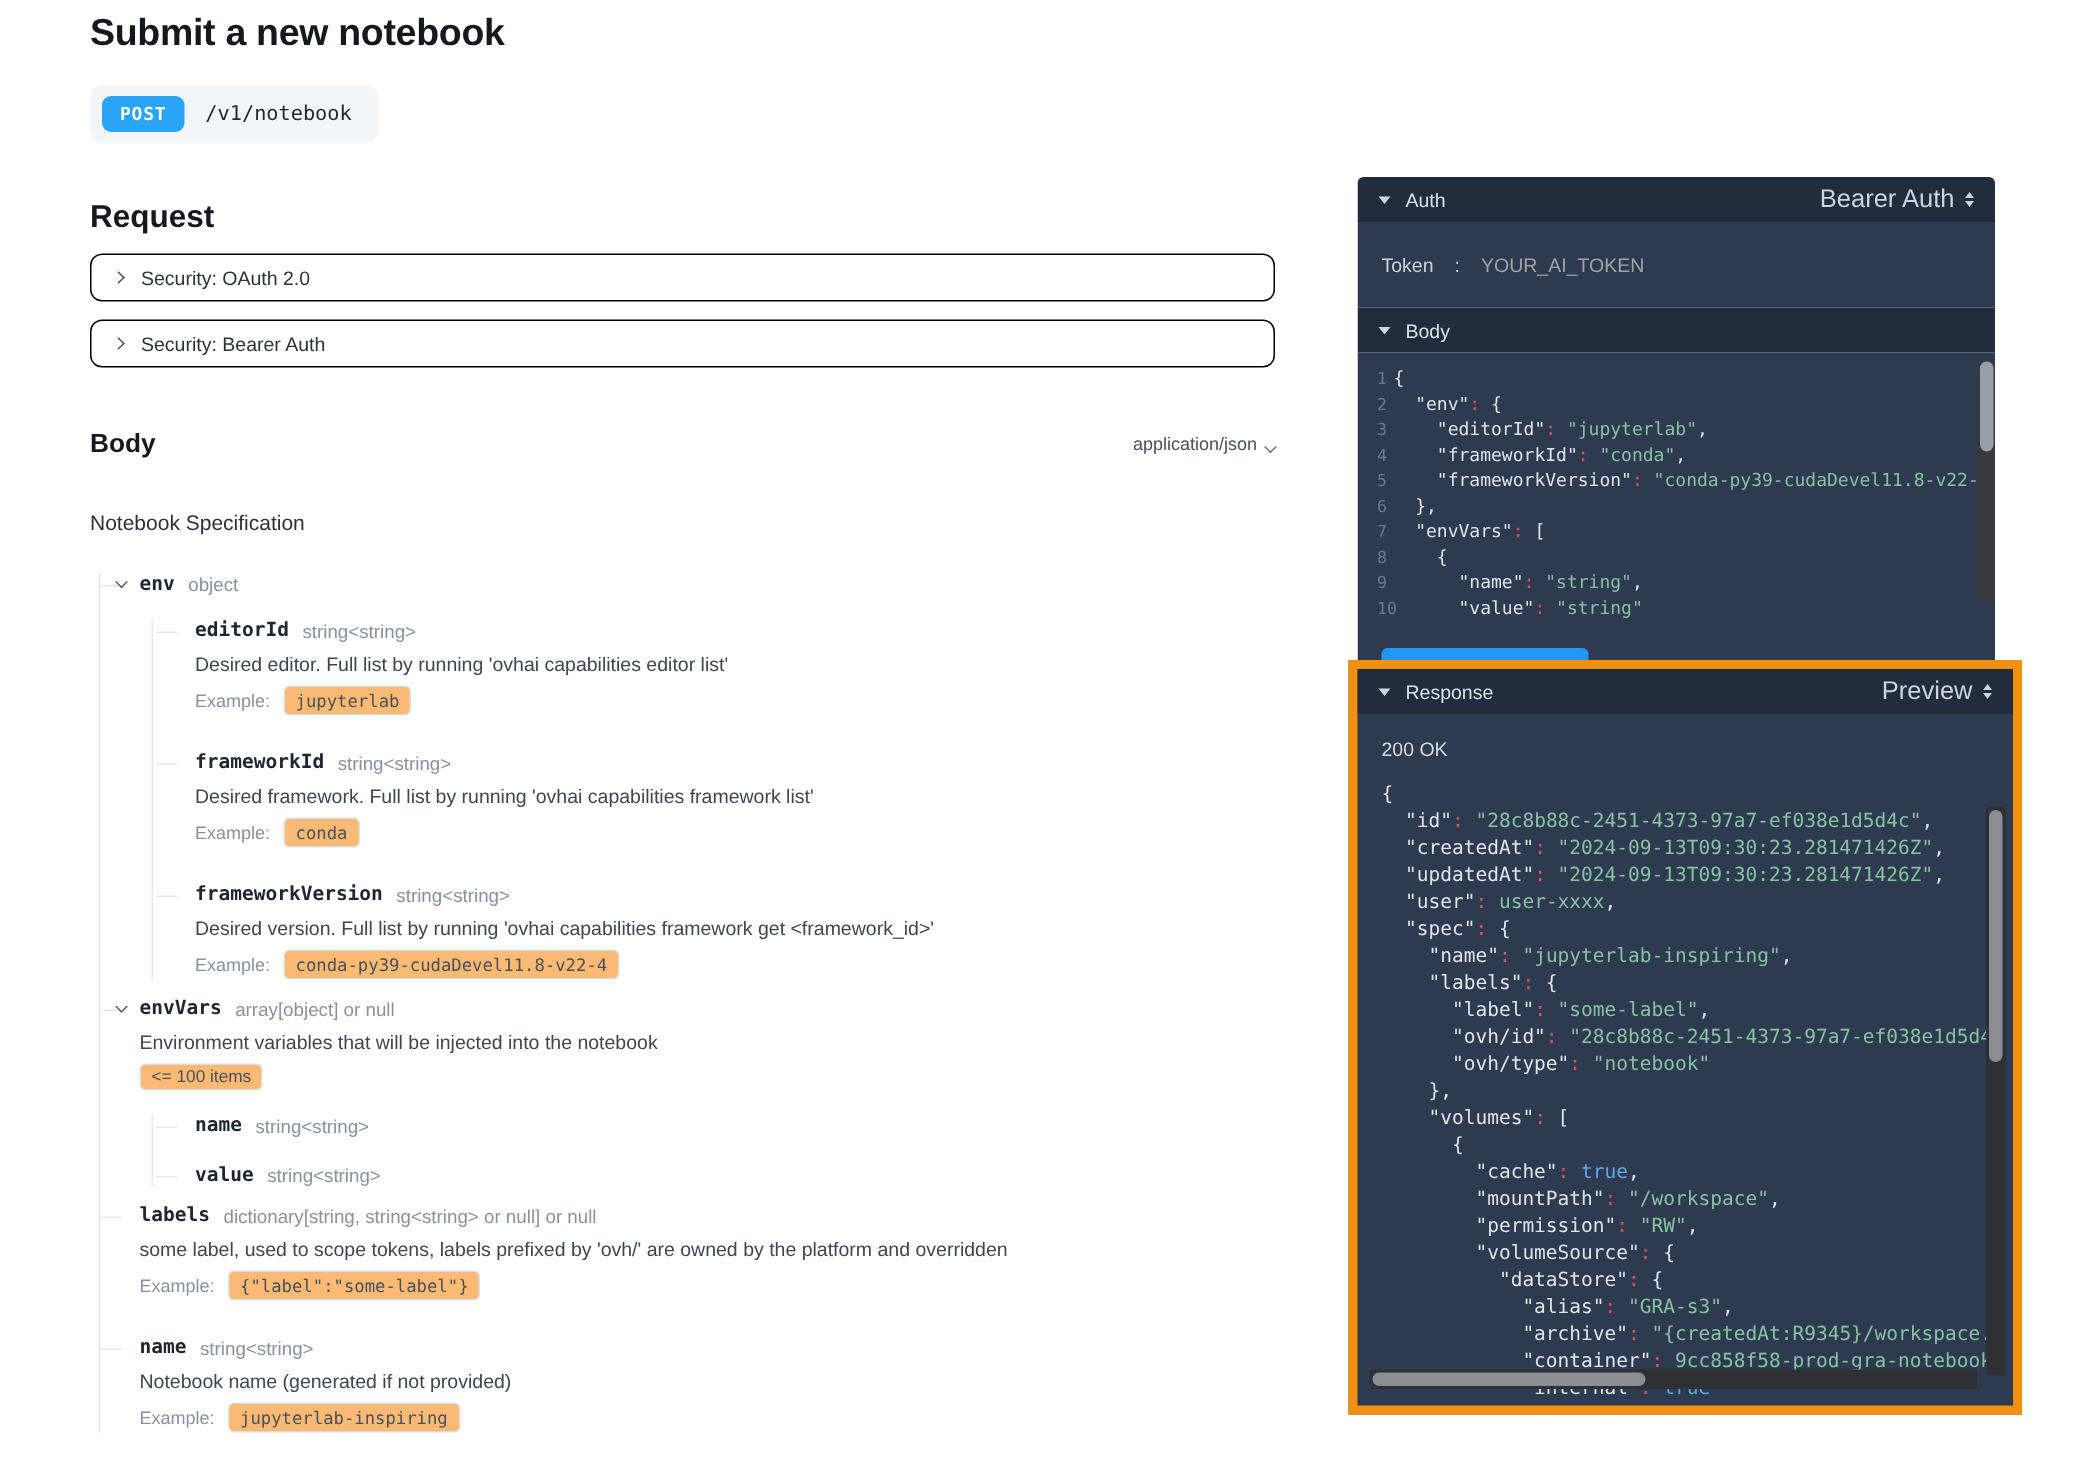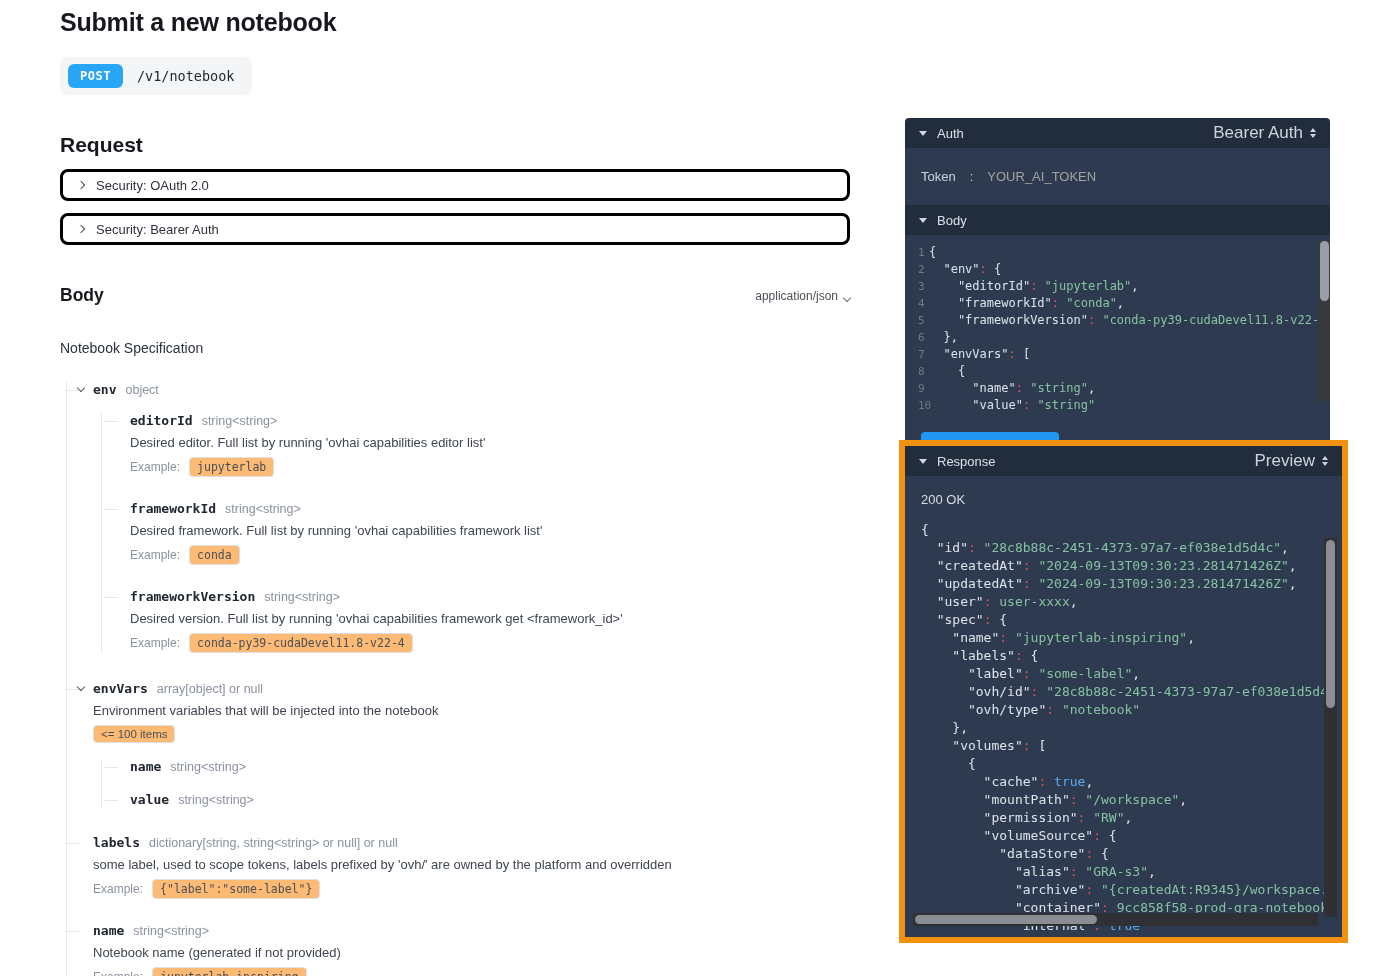--- a/index.html
+++ b/index.html
@@ -11,21 +11,21 @@
   .left-col { position:absolute; left:60px; top:8px; width:790px; }
   .page-title { font-size:25px; font-weight:bold; color:#16181d; letter-spacing:-0.2px; }
   .endpoint-chip { display:inline-flex; align-items:center; gap:14px; margin-top:20px;
                    background:#f4f5f7; border-radius:8px; padding:7px 18px 7px 8px; }
   .method-pill { background:#29a5f5; color:#ffffff; font-family:"DejaVu Sans Mono",monospace;
                  font-size:12px; font-weight:bold; padding:5px 12px; border-radius:6px; letter-spacing:0.5px; }
   .endpoint-path { font-family:"DejaVu Sans Mono",monospace; font-size:13.5px; font-weight:normal; color:#23272e; }
 
   .section-heading { font-size:21px; font-weight:bold; color:#16181d; margin-top:38px; }
 
-  .accordion { border:3px solid #000000; border-radius:8px; height:32px; display:flex;
+  .accordion { border:1px solid #000000; border-radius:8px; height:32px; display:flex;
                align-items:center; gap:12px; padding:0 15px; margin-top:12px; cursor:pointer; background:#fff; }
   .accordion:first-of-type { margin-top:30px; }
   .accordion-label { font-size:13px; color:#2e333b; }
   .chev-right { width:6px; height:6px; border:solid #4a5058; border-width:1.5px 1.5px 0 0;
                 transform:rotate(45deg); display:inline-block; flex:none; }
   .chev-down-sm { width:6px; height:6px; border:solid #6a7180; border-width:0 1.5px 1.5px 0;
                   transform:rotate(45deg); display:inline-block; margin-left:6px; margin-bottom:2px; }
 
   .body-row { display:flex; justify-content:space-between; align-items:center; margin-top:40px; }
   .body-heading { font-size:17.5px; font-weight:bold; color:#16181d; }
@@ -42,21 +42,21 @@
                 transform:rotate(45deg); display:inline-block; margin-left:-15px; margin-bottom:3px; flex:none; }
   .prop-name { font-family:"DejaVu Sans Mono",monospace; font-weight:bold; font-size:13px; color:#20262f; }
   .prop-type { font-size:12.5px; color:#8a919e; }
   .prop-desc { font-size:13px; color:#3f4650; margin-top:7px; }
   .example-row { display:flex; align-items:center; gap:9px; margin-top:7px; }
   .example-label { font-size:12px; color:#8a919e; }
   .badge { font-family:"DejaVu Sans Mono",monospace; font-size:11.5px; color:#4a5058;
            border:1px solid #dcdfe4; background:#fdba74; border-radius:4px; padding:2px 7px; }
   .badge-sans { font-family:"Liberation Sans",sans-serif; }
   .children { border-left:1px solid #e4e7ec; padding-left:28px; margin-left:8px; margin-top:16px; }
-  .gap-lg { margin-top:24px; } .gap-xl { margin-top:28px; } .gap-md { margin-top:18px; }
+  .gap-lg { margin-top:24px; } .gap-xl { margin-top:12px; } .gap-md { margin-top:18px; }
 
   
   .req-panel { position:absolute; left:905px; top:118px; width:425px; border-radius:4px; overflow:hidden; }
   .panel-header { background:#212c3c; height:30px; display:flex; align-items:center;
                   justify-content:space-between; padding:0 14px; cursor:pointer; }
   .panel-header-left { display:flex; align-items:center; gap:10px; color:#d9e0e8; font-size:13px; }
   .tri-down { width:0; height:0; border-left:4.5px solid transparent; border-right:4.5px solid transparent;
               border-top:5.5px solid #cfd6de; display:inline-block; }
   .panel-select { display:flex; align-items:center; gap:7px; color:#cdd4dd; font-size:17px; cursor:pointer; }
   .sort-icon { display:inline-flex; flex-direction:column; gap:2px; }

